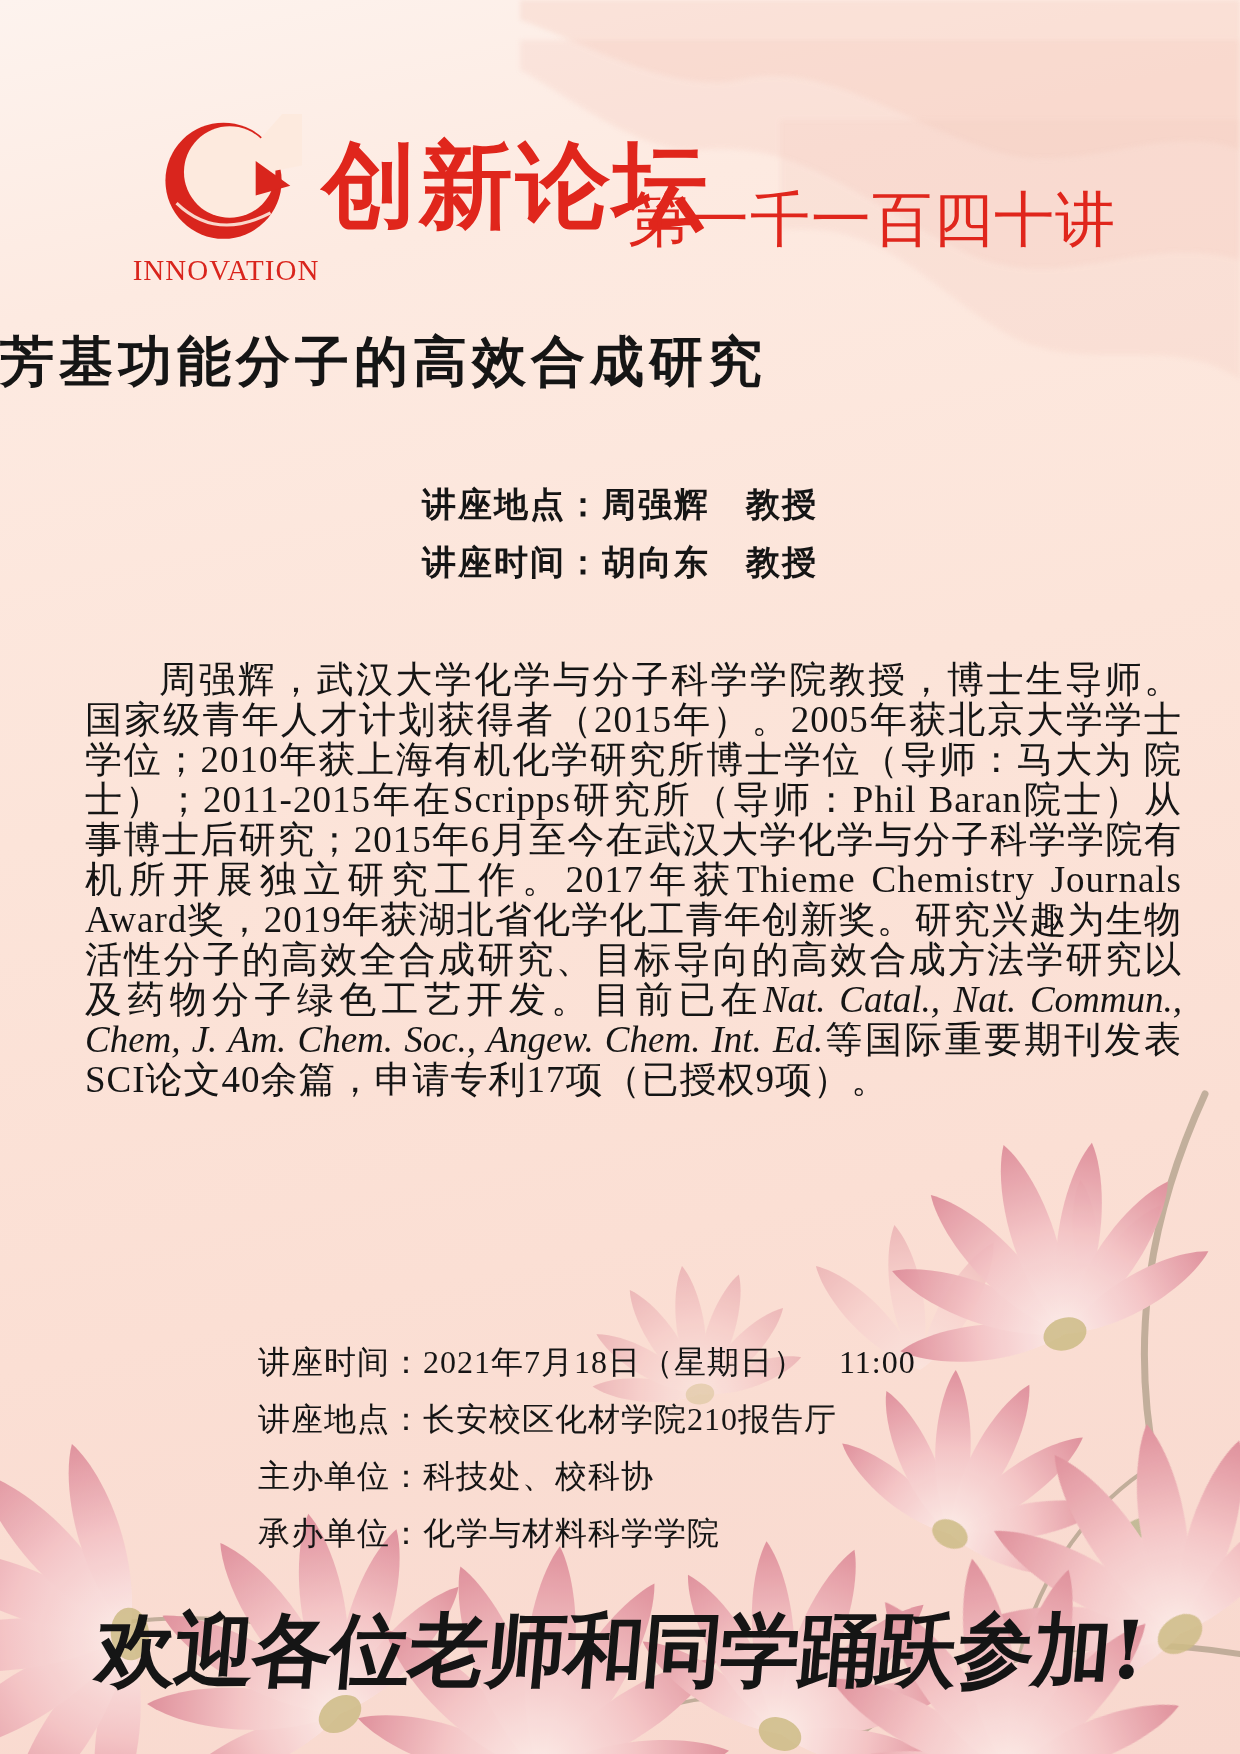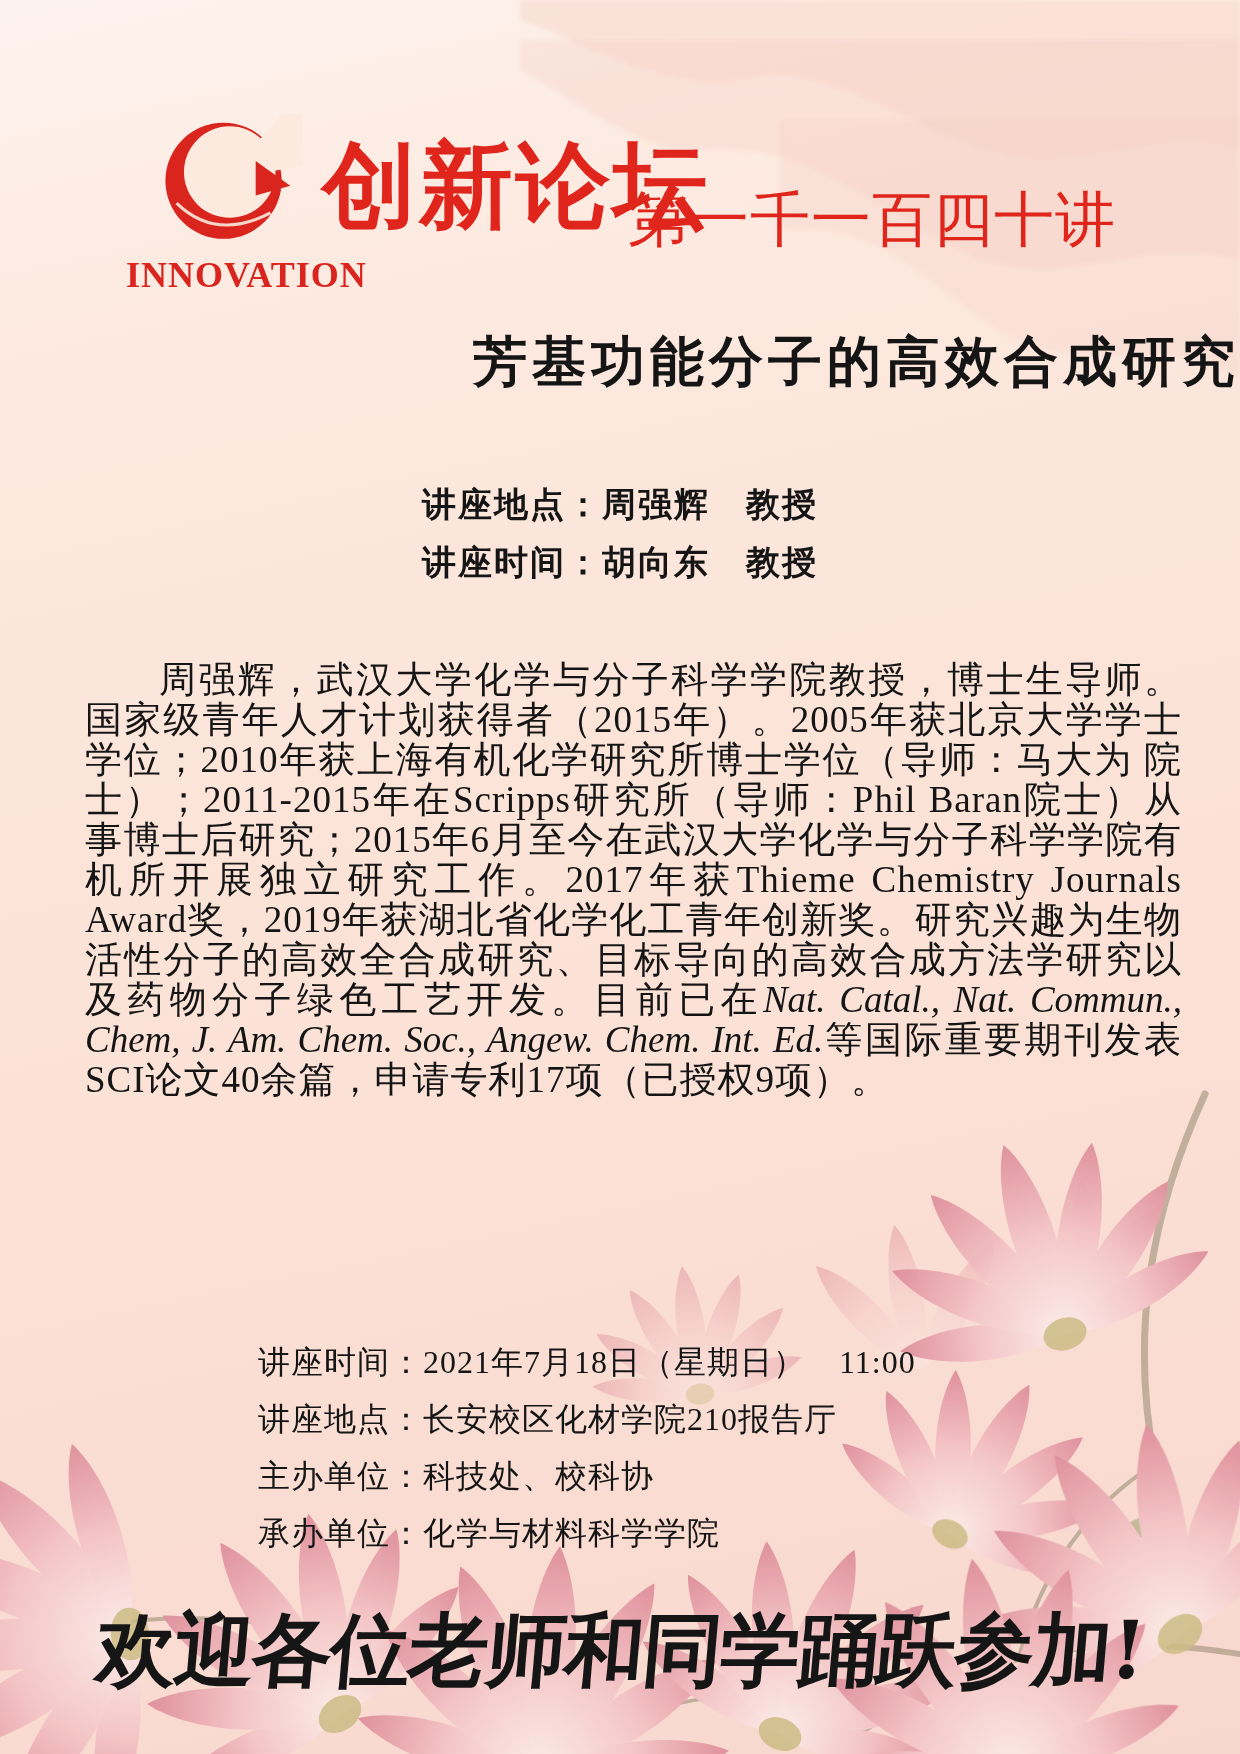--- a/index.html
+++ b/index.html
@@ -9,28 +9,28 @@
     font-family:"Liberation Serif",serif;color:#151515;
   }
   .decor{position:absolute;pointer-events:none;}
   #mountains{top:0;right:0;width:720px;height:430px;filter:blur(2.5px);opacity:.75;}
   #flowers{left:0;bottom:0;width:1240px;height:720px;opacity:.92;}
   #flower-faint{right:0;top:1040px;width:620px;height:420px;opacity:.45;}
   .content{position:absolute;inset:0;z-index:2;}
 
   .logo{position:absolute;left:126px;top:114px;width:200px;text-align:center;}
   .logo svg{width:152px;height:136px;display:block;margin:0 auto;}
-  .logo-text{font-size:36px;color:#d9251d;letter-spacing:1px;margin-top:4px;font-family:"Liberation Serif",serif;font-weight:bold;}
+  .logo-text{font-size:29px;color:#d9251d;letter-spacing:1px;margin-top:4px;font-family:"Liberation Serif",serif;}
 
   .forum-title{position:absolute;left:322px;top:134px;font-size:94px;font-weight:900;color:#e0261c;
     font-family:"Liberation Sans",sans-serif;letter-spacing:3px;line-height:1.1;}
   .lecture-number{position:absolute;left:628px;top:180px;font-size:60px;font-weight:400;color:#e0261c;
     font-family:"Liberation Sans",sans-serif;letter-spacing:1px;}
 
-  .lecture-title{position:absolute;left:0;right:0;top:326px;text-align:right;
+  .lecture-title{position:absolute;left:0;right:0;top:326px;text-align:left;
     font-size:54px;font-weight:700;letter-spacing:5px;}
 
   .guests{position:absolute;left:0;right:0;top:476px;text-align:center;
     font-size:34px;font-weight:700;line-height:58px;letter-spacing:2px;}
 
   .bio{position:absolute;left:50px;right:58px;top:660px;
     font-size:37px;line-height:40px;text-align:justify;text-align-last:left;
     text-indent:2em;letter-spacing:1px;margin-left:35px;}
   .bio .journals{font-style:italic;letter-spacing:0;}
 

